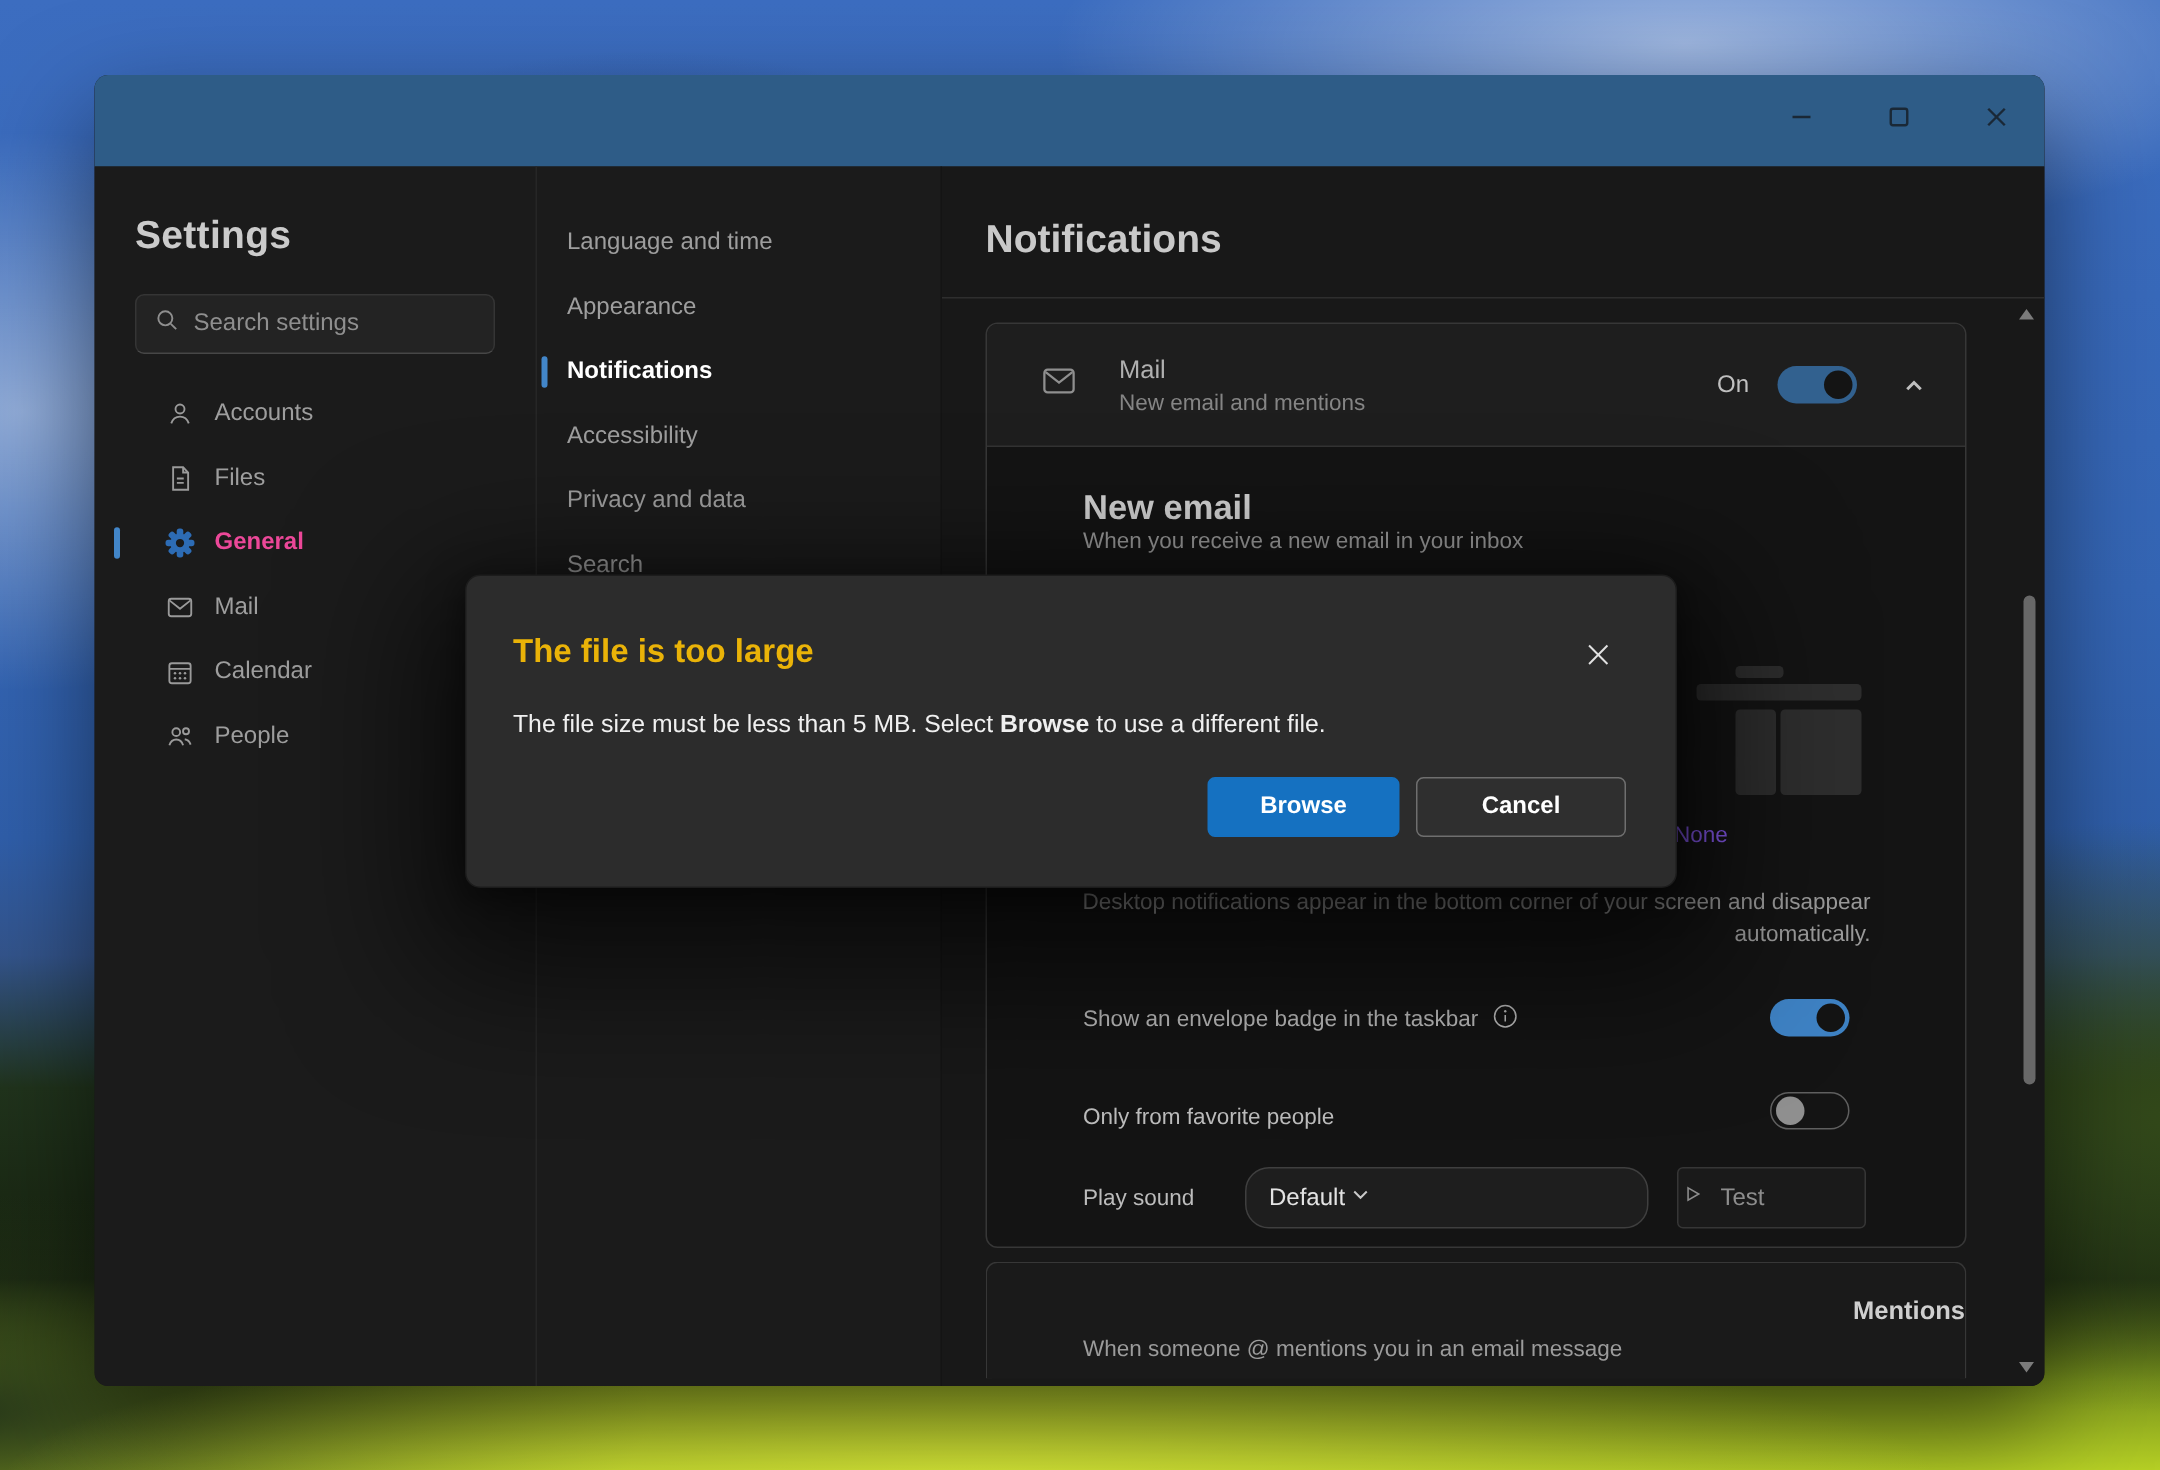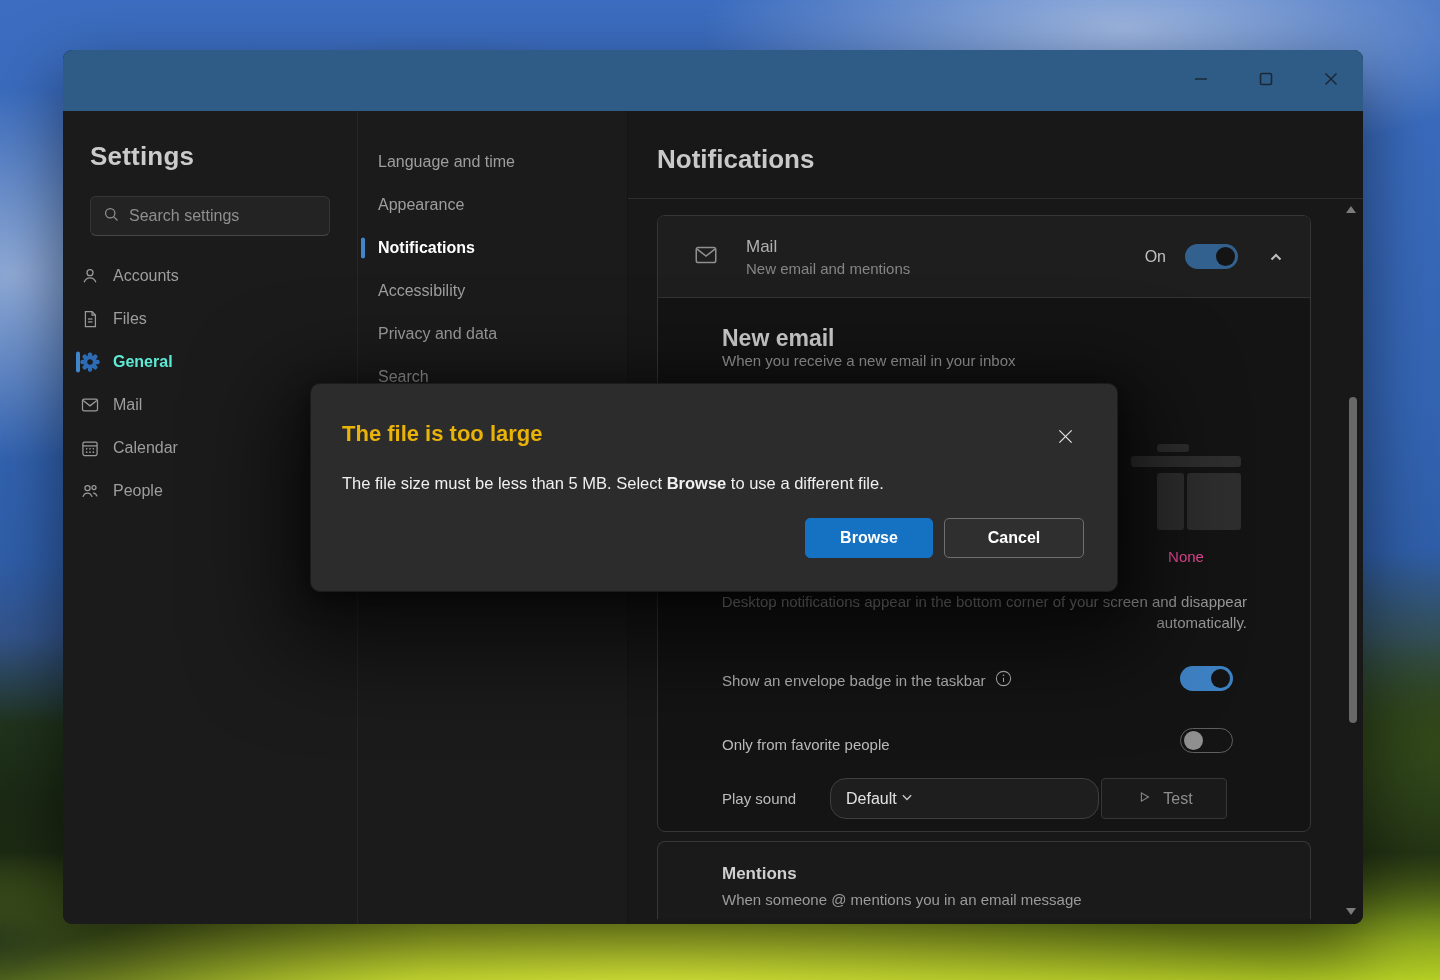--- a/index.html
+++ b/index.html
@@ -42,25 +42,25 @@
     display:flex; align-items:center; padding:0 12px; gap:9px;
   }
   .searchbox svg { stroke:#8f8f8f; fill:none; stroke-width:1.5; flex:0 0 auto; }
   .searchbox input {
     background:transparent; border:none; outline:none; width:100%;
     font-family:"Liberation Sans", sans-serif; font-size:16px; color:#cfcfcf;
   }
   .searchbox input::placeholder { color:#8f8f8f; }
 
   .side-list { margin-top:18px; }
-  .side-item { position:relative; height:43px; display:flex; align-items:center; padding-left:16px; gap:12px; cursor:default; }
+  .side-item { position:relative; height:43px; display:flex; align-items:center; padding-left:46px; gap:12px; cursor:default; }
   .side-item .sicon { width:22px; height:22px; display:flex; align-items:center; justify-content:center; }
   .side-item .sicon svg { stroke:#9a9a9a; fill:none; stroke-width:1.5; }
   .side-item .slabel { font-size:16px; color:#9e9e9e; }
-  .side-item.active .slabel { color:#5eead4; font-weight:700; }
+  .side-item.active .slabel { color:#ec4899; font-weight:700; }
   .side-item.active::before {
     content:""; position:absolute; left:13px; top:50%; transform:translateY(-50%);
     width:4px; height:21px; border-radius:2px; background:#4286c9;
   }
 
   
   .nav-item { position:relative; height:43px; display:flex; align-items:center; padding-left:20px; }
   .nav-item .nlabel { font-size:16px; color:#9e9e9e; }
   .nav-item.active .nlabel { color:#ffffff; font-weight:700; }
   .nav-item.active::before {
@@ -98,47 +98,47 @@
   .card-body { position:relative; height:535px; }
   .ne-title { position:absolute; left:64px; top:27px; font-size:23px; font-weight:700; color:#d0d0d0; }
   .ne-sub   { position:absolute; left:64px; top:54px; font-size:15px; color:#9b9b9b; }
 
   .thumb { position:absolute; left:473px; top:146px; width:110px; height:88px; }
   .thumb span { position:absolute; background:#2e2e2e; border-radius:3px; }
   .t-tab  { left:26px; top:0;  width:32px;  height:8px; }
   .t-bar  { left:0;  top:12px; width:110px; height:11px; }
   .t-left { left:26px; top:29px; width:27px; height:57px; }
   .t-right{ left:56px; top:29px; width:54px; height:57px; }
-  .none-label { position:absolute; left:458px; top:250px; width:140px; text-align:center; font-size:15px; color:#ec4899; }
+  .none-label { position:absolute; left:458px; top:250px; width:140px; text-align:left; font-size:15px; color:#8b5cf6; }
 
   .ne-desc { position:absolute; right:63px; top:293px; width:540px; text-align:right; font-size:15px; line-height:21px; color:#9b9b9b; }
 
   .opt-row { position:absolute; left:64px; right:77px; display:flex; align-items:flex-end; }
   .row-badge { top:363px; height:30px; }
   .row-fav   { top:425px; height:30px; }
   .row-label { font-size:15px; color:#bcbcbc; display:flex; align-items:center; gap:8px; }
   .row-label svg { stroke:#bcbcbc; fill:none; stroke-width:1.3; }
   .opt-row .toggle { margin-left:auto; }
 
   .row-sound { position:absolute; left:64px; top:480px; height:41px; display:flex; align-items:center; }
   .sound-label { width:108px; font-size:15px; color:#bcbcbc; }
   .select {
     width:269px; height:41px; background:#1e1e1e; border:1px solid #3f3f3f; border-radius:16px;
     display:flex; align-items:center; padding:0 15px; cursor:default;
   }
   .select .sel-value { font-size:16px; color:#e3e3e3; }
   .select svg { margin-left:auto; stroke:#c9c9c9; fill:none; stroke-width:1.6; }
   .test-btn {
-    margin-left:2px; width:126px; height:41px; background:#1a1a1a; border:1px solid #363636; border-radius:4px;
-    display:flex; align-items:center; justify-content:center; gap:10px;
+    margin-left:19px; width:126px; height:41px; background:#1a1a1a; border:1px solid #363636; border-radius:4px;
+    display:flex; align-items:center; justify-content:flex-start; gap:10px;
     font-family:"Liberation Sans", sans-serif; font-size:16px; color:#8d8d8d;
   }
   .test-btn svg { stroke:#8d8d8d; fill:none; stroke-width:1.4; }
 
-  .m-title { font-size:17px; font-weight:700; color:#cfcfcf; }
+  .m-title { font-size:17px; font-weight:700; color:#cfcfcf;text-align:right; }
   .m-sub { font-size:15px; color:#9b9b9b; margin-top:7px; }
 
   
   .sb-up, .sb-down { position:absolute; right:7px; width:0; height:0; border-left:5px solid transparent; border-right:5px solid transparent; }
   .sb-up { top:95px; border-bottom:7px solid #7b7b7b; }
   .sb-down { top:797px; border-top:7px solid #7b7b7b; }
   .sb-thumb { position:absolute; right:6px; top:286px; width:8px; height:326px; border-radius:4px; background:#686868; }
 
   
   .dialog {

